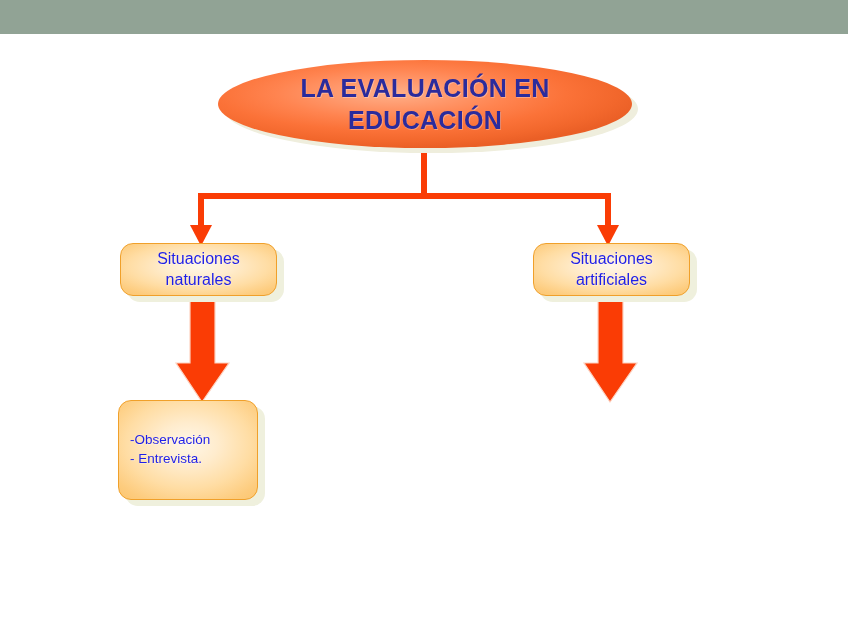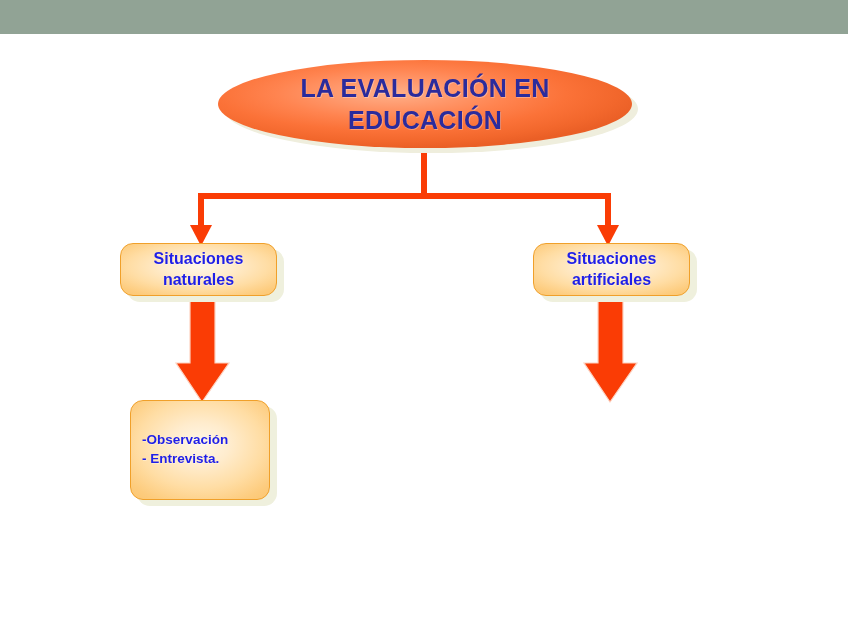--- a/index.html
+++ b/index.html
@@ -131,38 +131,38 @@
     align-items: center;
     justify-content: center;
   }
   .node-body.align-left {
     justify-content: flex-start;
     padding-left: 11px;
   }
   .node-text {
     color: #1f1fe8;
     font-size: 16px;
-    font-weight: bold;
+    font-weight: normal;
     line-height: 1.30;
     text-align: center;
     white-space: pre-line;
     text-shadow: 0.6px 0.6px 0 rgba(255,255,255,0.35);
   }
   .node-text.small {
     font-size: 13.5px;
     line-height: 1.38;
   }
   .node-text.left {
     text-align: left;
   }
 
   
   #node-sit-naturales   { left: 120px; top: 209px; width: 157px; height: 53px; }
   #node-sit-artificiales{ left: 533px; top: 209px; width: 157px; height: 53px; }
-  #node-observacion     { left: 130px; top: 366px; width: 140px; height: 100px; }
+  #node-observacion     { left: 118px; top: 366px; width: 140px; height: 100px; }
   #node-test            { left: 537px; top: 366px; width: 151px; height: 70px; }
 </style>
 </head>
 <body>
 
 <div id="slide">
 
   <div class="top-banner"></div>
 
   <div class="diagram-canvas">

